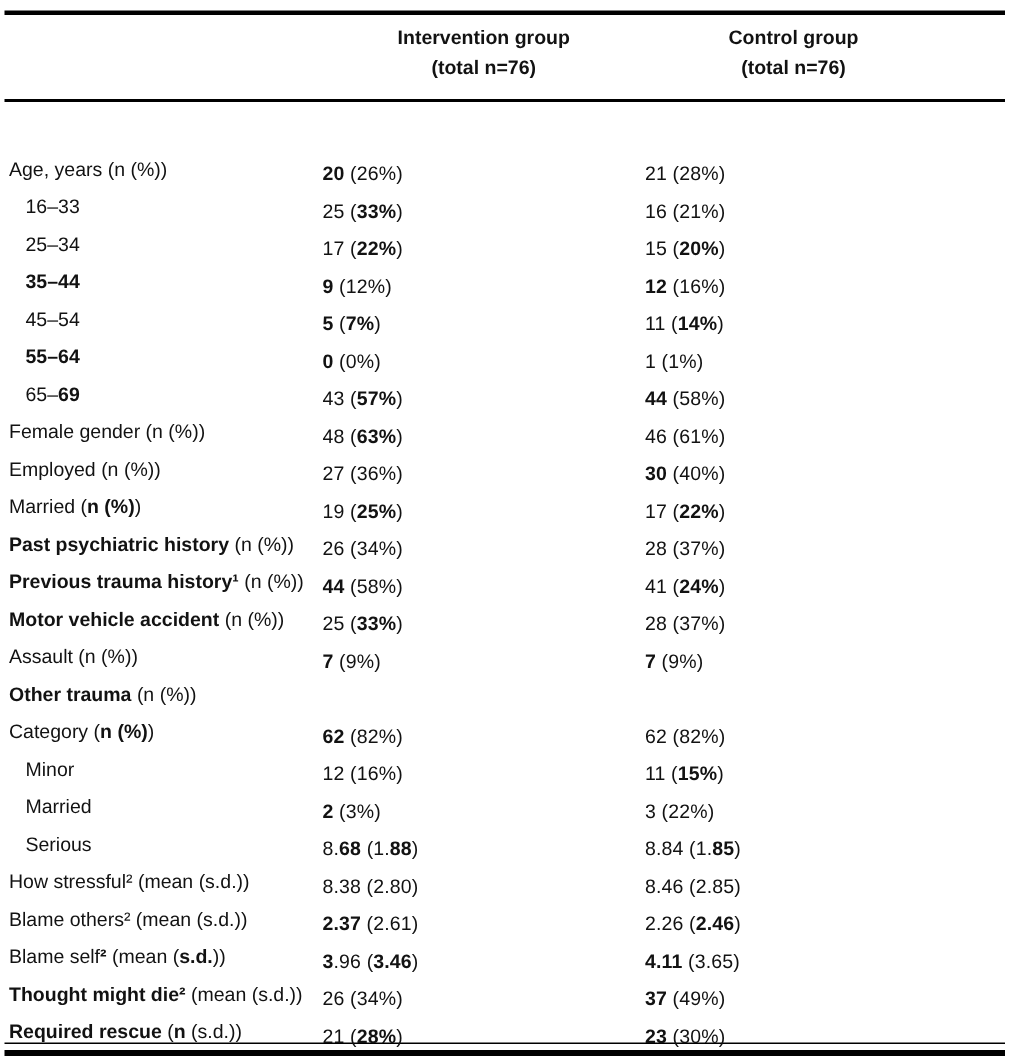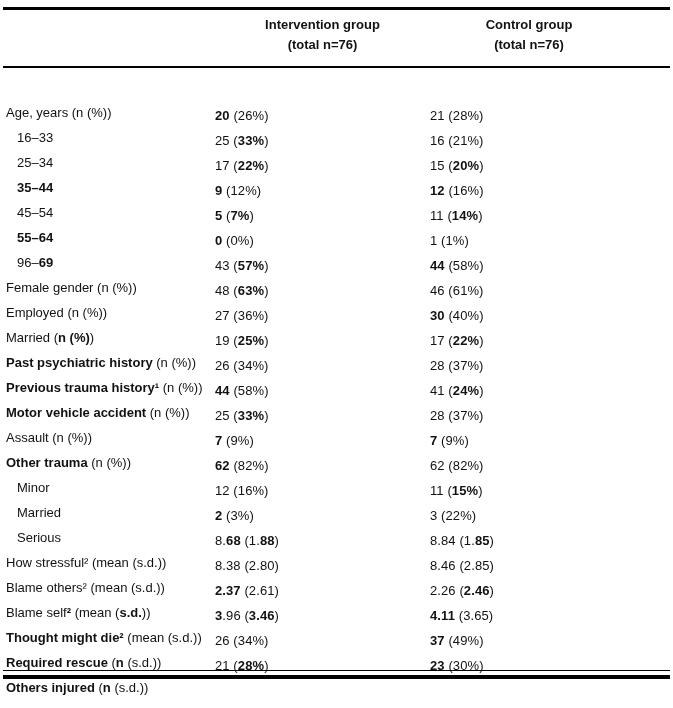--- a/index.html
+++ b/index.html
@@ -82,21 +82,21 @@
         <div class="cell label indent"><span>45–54</span></div>
         <div class="cell val"><span class="b">9</span><span> (12%)</span></div>
         <div class="cell val cval"><span class="b">12</span><span> (16%)</span></div>
       </div>
       <div class="row">
         <div class="cell label indent"><span class="b">55–64</span></div>
         <div class="cell val"><span class="b">5</span><span> (</span><span class="b">7%</span><span>)</span></div>
         <div class="cell val cval"><span>11 (</span><span class="b">14%</span><span>)</span></div>
       </div>
       <div class="row">
-        <div class="cell label indent"><span>96–</span><span class="b">69</span></div>
+        <div class="cell label indent"><span>65–</span><span class="b">69</span></div>
         <div class="cell val"><span class="b">0</span><span> (0%)</span></div>
         <div class="cell val cval"><span>1 (1%)</span></div>
       </div>
       <div class="row">
         <div class="cell label"><span>Female gender (n (%))</span></div>
         <div class="cell val"><span>43 (</span><span class="b">57%</span><span>)</span></div>
         <div class="cell val cval"><span class="b">44</span><span> (58%)</span></div>
       </div>
       <div class="row">
         <div class="cell label"><span>Employed (n (%))</span></div>
@@ -125,20 +125,25 @@
       </div>
       <div class="row">
         <div class="cell label"><span>Assault (n (%))</span></div>
         <div class="cell val"><span>25 (</span><span class="b">33%</span><span>)</span></div>
         <div class="cell val cval"><span>28 (37%)</span></div>
       </div>
       <div class="row">
         <div class="cell label"><span class="b">Other trauma</span><span> (n (%))</span></div>
         <div class="cell val"><span class="b">7</span><span> (9%)</span></div>
         <div class="cell val cval"><span class="b">7</span><span> (9%)</span></div>
+      </div>
+      <div class="row">
+        <div class="cell label"><span>Category (</span><span class="b">n (%)</span><span>)</span></div>
+        <div class="cell val"></div>
+        <div class="cell val cval"></div>
       </div>
       <div class="row">
         <div class="cell label indent"><span>Minor</span></div>
         <div class="cell val"><span class="b">62</span><span> (82%)</span></div>
         <div class="cell val cval"><span>62 (82%)</span></div>
       </div>
       <div class="row">
         <div class="cell label indent"><span>Married</span></div>
         <div class="cell val"><span>12 (16%)</span></div>
         <div class="cell val cval"><span>11 (</span><span class="b">15%</span><span>)</span></div>

